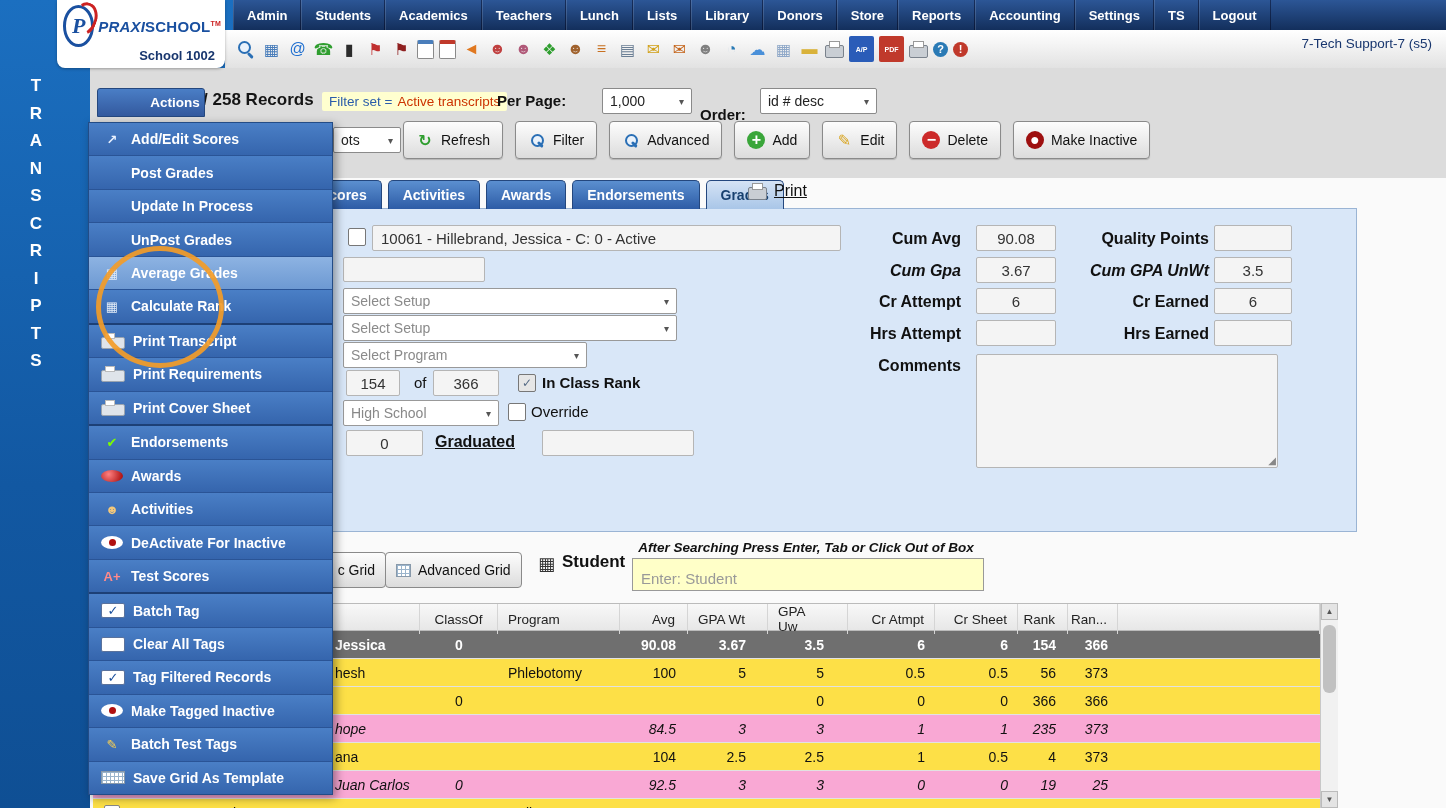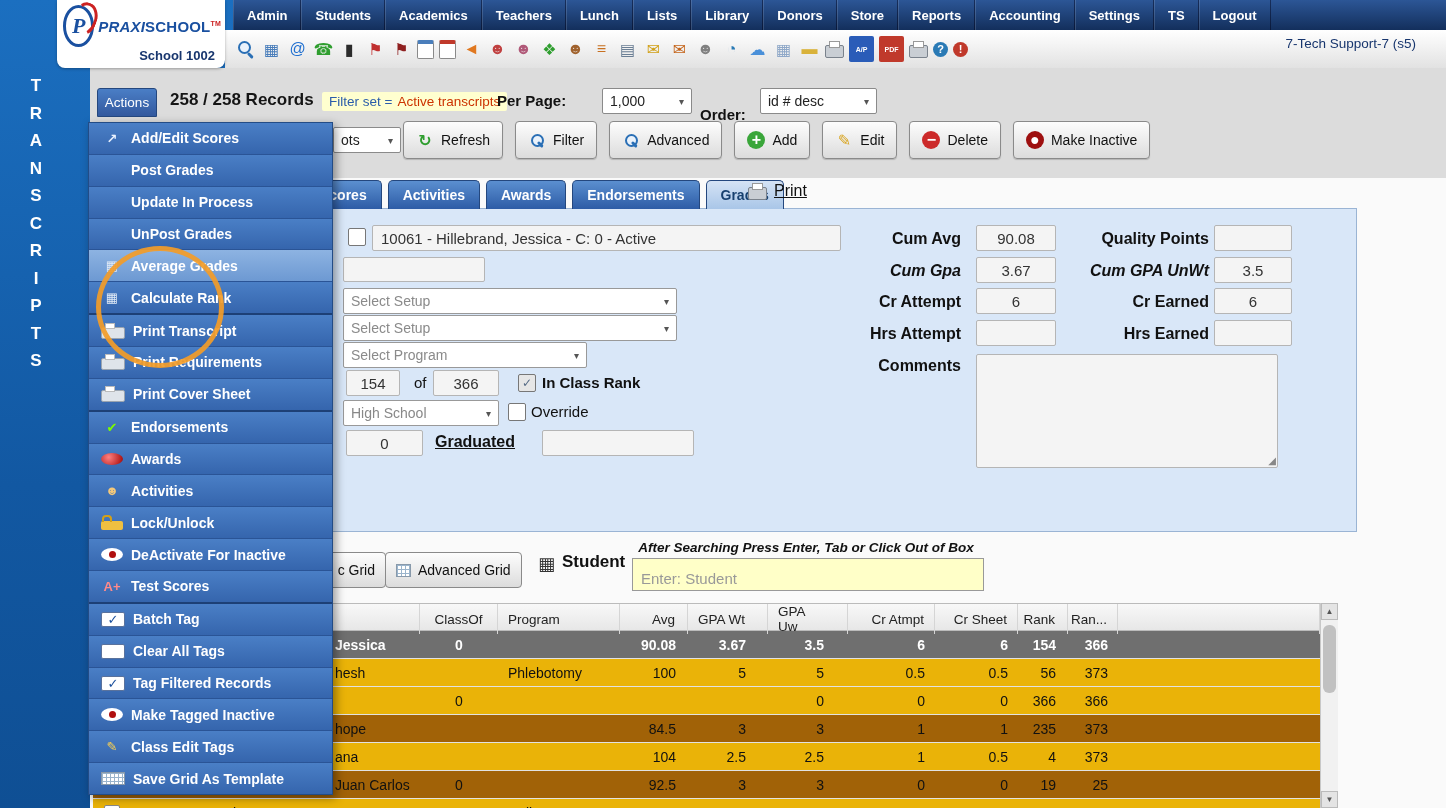--- a/index.html
+++ b/index.html
@@ -11,42 +11,42 @@
   .nav-item{color:#fff;font-weight:bold;font-size:13px;padding:0 13px;display:flex;align-items:center;border-right:1px solid rgba(0,0,20,.45);border-left:1px solid rgba(255,255,255,.14);cursor:pointer;white-space:nowrap;}
   .logo-panel{position:absolute;left:57px;top:0;width:168px;height:68px;background:#fff;border-radius:0 0 8px 8px;box-shadow:0 1px 3px rgba(0,0,0,.3);z-index:5;}
   .logo-row{display:flex;align-items:center;padding:5px 4px 0 6px;gap:4px;}
   .logo-mark{width:36px;height:36px;border-radius:50%;border:3px solid #1a50a0;position:relative;display:flex;align-items:center;justify-content:center;font-family:"Liberation Serif",serif;font-style:italic;font-weight:bold;font-size:22px;color:#1a50a0;}
   .logo-mark::after{content:"";position:absolute;inset:-6px -6px 8px 6px;border:3px solid transparent;border-right-color:#cc2222;border-top-color:#cc2222;border-radius:50%;transform:rotate(20deg);}
   .logo-text{font-weight:bold;font-size:15px;color:#1a50a0;letter-spacing:.2px;}
   .logo-text .praxi{font-style:italic;}
   .logo-text .tm{color:#cc2222;font-size:7px;vertical-align:super;}
   .school-id{text-align:right;color:#18366e;font-size:13px;font-weight:bold;padding-right:10px;margin-top:1px;}
   .iconbar{position:absolute;left:225px;top:30px;right:0;height:38px;background:linear-gradient(#ffffff,#e2e2e2);border-bottom:1px solid #a8a8a8;display:flex;align-items:center;gap:5px;padding-left:10px;}
-  .support-label{position:absolute;right:30px;top:36px;color:#18366e;font-size:13.5px;z-index:6;margin-left:44px;}
+  .support-label{position:absolute;right:14px;top:36px;color:#18366e;font-size:13.5px;z-index:6;margin-left:44px;}
   .tbi{width:21px;height:22px;display:flex;align-items:center;justify-content:center;font-size:16px;cursor:pointer;flex:0 0 auto;}
   .k-mag{position:relative;}
   .k-mag::before{content:"";width:9px;height:9px;border:2px solid #2a6fb5;border-radius:50%;position:absolute;top:3px;left:3px;background:#eaf2fb;}
   .k-mag::after{content:"";width:7px;height:2.5px;background:#2a6fb5;transform:rotate(45deg);position:absolute;bottom:4px;right:2px;border-radius:2px;}
   .k-cal{width:15px;height:14px;background:#fff;border:1px solid #8a8a8a;border-top:4px solid #4a7ebb;border-radius:2px;}
   .k-calred{width:15px;height:14px;background:#fff;border:1px solid #8a8a8a;border-top:4px solid #c0392b;border-radius:2px;}
   .k-printer{width:17px;height:11px;background:#c9ced4;border:1px solid #7a828c;border-radius:2px;position:relative;margin-top:4px;}
   .k-printer::before{content:"";position:absolute;left:3px;top:-5px;width:9px;height:5px;background:#fff;border:1px solid #999;}
   .k-badge{font-size:7px;font-weight:bold;color:#fff;border-radius:2px;padding:2px 2px;line-height:1;}
   .k-circle{width:15px;height:15px;border-radius:50%;color:#fff;font-size:11px;font-weight:bold;display:flex;align-items:center;justify-content:center;line-height:1;}
 
   
   .vertical-title{position:absolute;left:22px;top:72px;width:28px;text-align:center;z-index:2;}
   .vletter{color:#fff;font-weight:bold;font-size:17px;line-height:27.5px;}
 
   
   .content{position:absolute;left:90px;top:68px;right:0;bottom:0;background:#dcdcdc;}
   .content-lower{position:absolute;left:90px;top:178px;right:0;bottom:0;background:#fafafa;}
 
   
-  .actions-btn{position:absolute;left:97px;top:88px;width:58px;height:27px;background:linear-gradient(#4a7ec6,#33599e);border:1px solid #24477e;border-radius:3px 3px 0 0;color:#fff;font-weight:normal;font-size:13.5px;display:flex;align-items:center;justify-content:center;cursor:pointer;z-index:51;}
+  .actions-btn{position:absolute;left:97px;top:88px;width:58px;height:27px;background:linear-gradient(#4a7ec6,#33599e);border:1px solid #24477e;border-radius:3px 3px 0 0;color:#fff;font-weight:bold;font-size:13.5px;display:flex;align-items:center;justify-content:center;cursor:pointer;z-index:51;padding-left:48px;}
   .records-label{position:absolute;left:170px;top:90px;font-size:17px;font-weight:600;color:#151515;}
   .filter-chip{position:absolute;left:322px;top:92px;background:#ffffcf;border-radius:2px;padding:2px 7px;font-size:13.5px;display:flex;gap:5px;}
   .filter-chip .fl{color:#2a5caa;}
   .filter-chip .fv{color:#cc3300;}
   .inline-label{position:absolute;font-size:15px;font-weight:bold;color:#111;}
   .sel{background:#fff;border:1px solid #8a8a8a;border-radius:2px;display:flex;align-items:center;justify-content:space-between;padding:0 7px;font-size:14px;color:#222;cursor:pointer;}
   .sel .chev{color:#555;font-size:10px;margin-left:6px;}
   .sel-perpage{position:absolute;left:602px;top:88px;width:74px;height:24px;}
   .sel-order{position:absolute;left:760px;top:88px;width:101px;height:24px;}
   .sel-trunc{position:absolute;left:333px;top:127px;width:52px;height:24px;}
@@ -85,22 +85,22 @@
   .gbtn{position:absolute;height:34px;display:flex;align-items:center;gap:7px;background:linear-gradient(#fdfdfd,#dcdcdc);border:1px solid #8a8a8a;border-radius:4px;font-size:14px;color:#111;cursor:pointer;padding:0 10px;}
   .hint{position:absolute;left:628px;top:540px;width:356px;text-align:center;font-size:13.5px;font-style:italic;font-weight:bold;color:#111;}
   .search-input{position:absolute;left:632px;top:558px;width:342px;height:23px;background:#ffffc8;border:1px solid #999;padding:8px 0 0 8px;font-size:15px;color:#333;font-family:"Liberation Sans",sans-serif;}
   .search-input::placeholder{color:#999;}
 
   
   .grid{position:absolute;left:93px;top:603px;width:1227px;bottom:0;overflow:hidden;background:#fff;border-top:1px solid #bbb;}
   .ghead,.grow{display:grid;grid-template-columns:37px 37px 50px 203px 78px 122px 68px 80px 80px 87px 83px 50px 50px 1fr;align-items:center;}
   .ghead{height:26px;background:linear-gradient(#f8f8f8,#e7e7e7);border-bottom:1px solid #bbb;font-size:13.5px;color:#222;}
   .ghead .hc{height:100%;display:flex;align-items:center;border-right:1px solid #d5d5d5;padding:0 10px;box-sizing:border-box;}
-  .grow{height:27px;font-size:14px;color:#111;border-bottom:1px solid #e2e2e2;background:#eab308;}
-  .grow.shaded{background:#a16207;}
+  .grow{height:27px;font-size:14px;color:#111;border-bottom:1px solid #e2e2e2;background:#fde047;}
+  .grow.shaded{background:#f9a8d4;font-style:italic;}
   .grow.selrow{background:#6f6f6f;color:#fff;font-weight:bold;}
   .bc{height:100%;display:flex;align-items:center;padding:0 10px;box-sizing:border-box;}
   .c-cb{justify-content:center;padding:0!important;}
   .c-id,.c-avg,.c-gpawt,.c-gpauw,.c-cratmpt,.c-crernd,.c-rank,.c-ran{justify-content:flex-end;}
   .c-num{justify-content:center;}
   .c-classof{justify-content:center;}
   .c-name{justify-content:flex-start;padding-left:6px!important;}
   .c-name.frag{padding-left:118px!important;}
   .c-avg{padding-right:12px!important;} .c-gpawt{padding-right:22px!important;} .c-gpauw{padding-right:24px!important;}
   .c-cratmpt{padding-right:10px!important;} .c-crernd{padding-right:10px!important;} .c-rank{padding-right:12px!important;} .c-ran{padding-right:10px!important;}
@@ -532,24 +532,20 @@
       </div>
       <div class="mi">
         <span class="ic mic-award"></span>
         <span class="ml">Awards</span>
       </div>
       <div class="mi">
         <span class="ic" style="color: rgb(244, 200, 122);">☻</span>
         <span class="ml">Activities</span>
       </div>
       <div class="mi">
-        <span class="ic mic-lock"></span>
-        <span class="ml">Lock/Unlock</span>
-      </div>
-      <div class="mi">
         <span class="ic mic-inactive"></span>
         <span class="ml">DeActivate For Inactive</span>
       </div>
       <div class="mi sep">
         <span class="ic mic-ap">A+</span>
         <span class="ml">Test Scores</span>
       </div>
       <div class="mi">
         <span class="ic mic-cb">✓</span>
         <span class="ml">Batch Tag</span>
@@ -561,21 +557,21 @@
       <div class="mi">
         <span class="ic mic-cb">✓</span>
         <span class="ml">Tag Filtered Records</span>
       </div>
       <div class="mi">
         <span class="ic mic-inactive"></span>
         <span class="ml">Make Tagged Inactive</span>
       </div>
       <div class="mi">
         <span class="ic" style="color: rgb(255, 210, 77);">✎</span>
-        <span class="ml">Class Edit Tags</span>
+        <span class="ml">Batch Test Tags</span>
       </div>
       <div class="mi">
         <span class="ic mic-grid"></span>
         <span class="ml">Save Grid As Template</span>
       </div>
     </div>
 
   <div class="annotation-circle"></div>
 
 </div>

